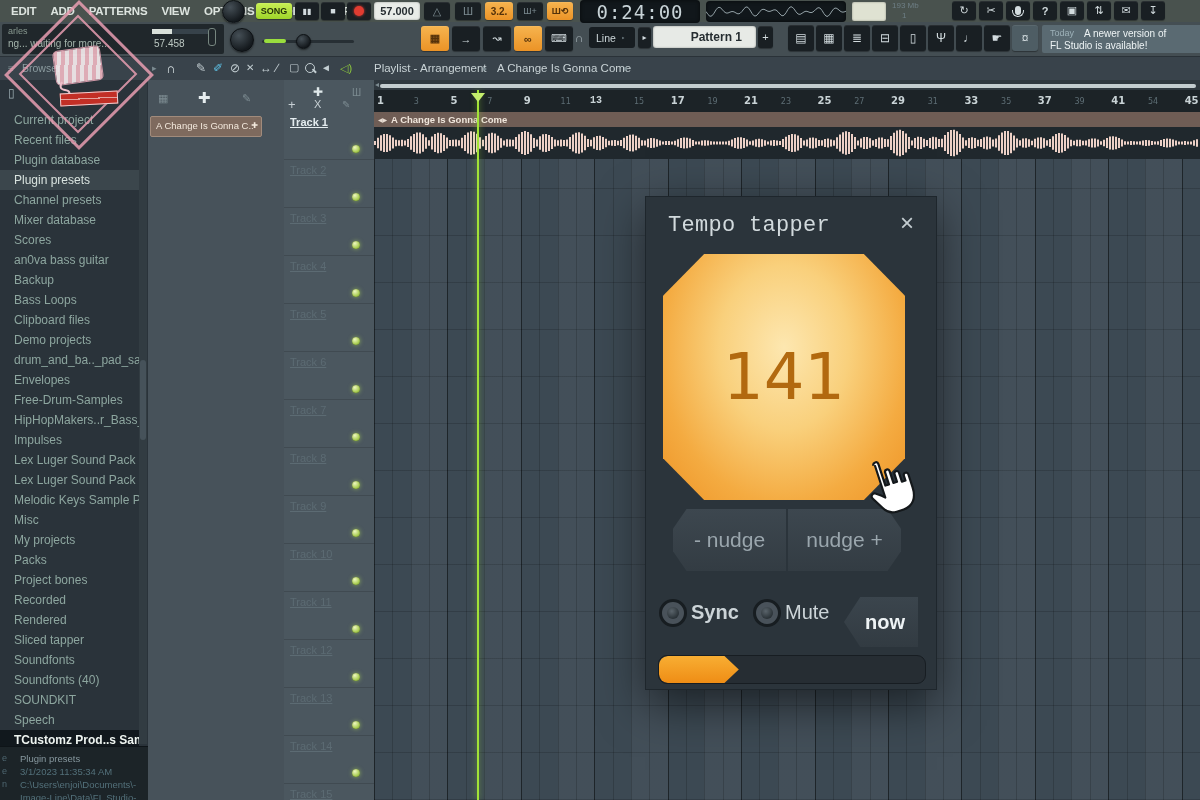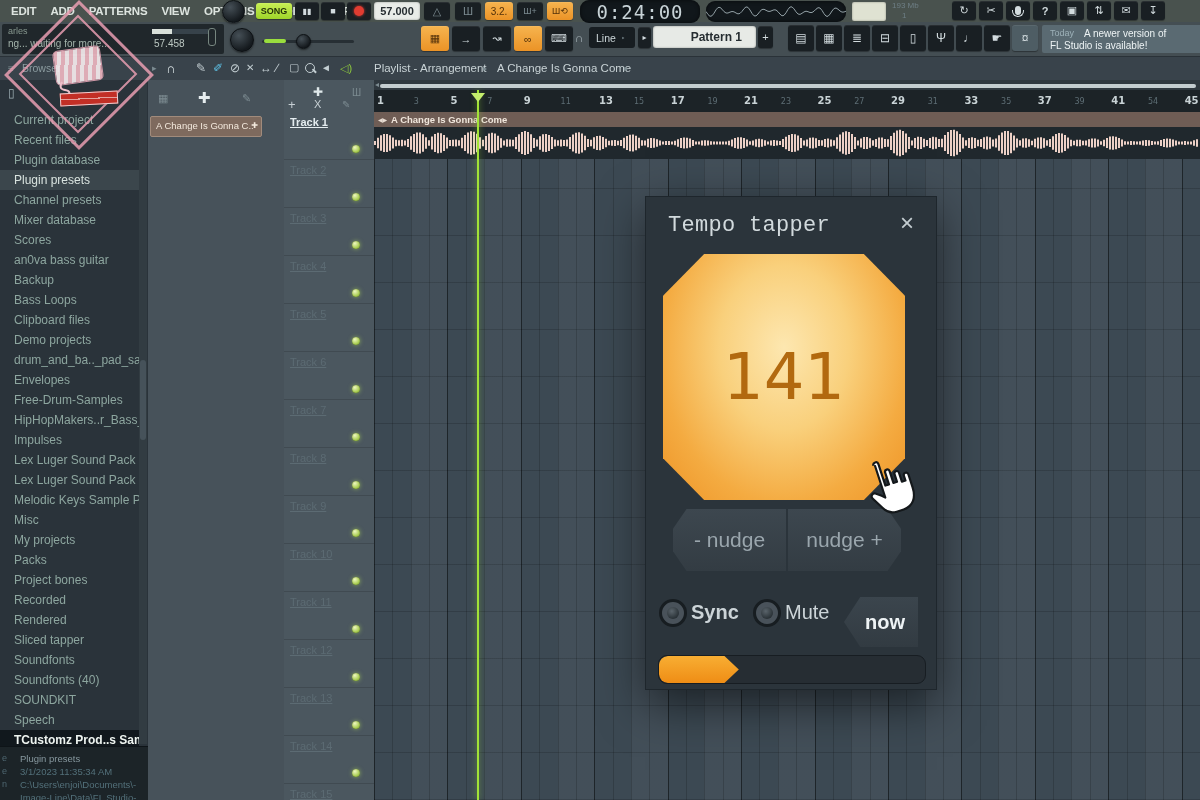--- a/index.html
+++ b/index.html
@@ -7,26 +7,26 @@
        font-family:"Liberation Sans",sans-serif;background:#3d4a54;-webkit-font-smoothing:antialiased;}
   .abs{position:absolute;}
   
   .band1{left:0;top:0;width:1200px;height:22px;background:#49524e;border-bottom:1px solid #394240;}
   .band2{left:0;top:22px;width:1200px;height:34px;background:#444e53;}
   .band3{left:0;top:56px;width:1200px;height:24px;background:#39434b;border-top:1px solid #2a3238;border-bottom:1px solid #232b31;}
   #menu-items{left:4px;top:0;height:22px;display:flex;align-items:center;}
   .mi{padding:0 7px;font-size:11.5px;font-weight:bold;color:#dde4df;letter-spacing:-.2px;}
   .btn{position:absolute;background:#191f23;border-radius:3px;color:#d3dcdf;display:flex;align-items:center;justify-content:center;
        box-shadow:inset 0 1px 0 rgba(255,255,255,.07),0 1px 1px rgba(0,0,0,.35);font-size:11px;}
-  .btn.orange{background:linear-gradient(#f6b44f,#eb9326);color:#53310a;font-weight:normal;text-align:center;}
+  .btn.orange{background:linear-gradient(#f6b44f,#eb9326);color:#53310a;font-weight:bold;text-align:center;}
   .knob{position:absolute;border-radius:50%;background:radial-gradient(circle at 35% 30%,#454f56,#14191d 72%);
         border:1px solid #0c1013;box-shadow:0 1px 2px rgba(0,0,0,.5);}
   .disp{position:absolute;background:#e9ece8;border-radius:3px;color:#262d31;font-weight:bold;
         display:flex;align-items:center;justify-content:center;box-shadow:inset 0 0 2px rgba(0,0,0,.4);}
-  .dark-disp{position:absolute;background:#11171b;border-radius:9px;box-shadow:inset 0 0 4px rgba(0,0,0,.6);}
+  .dark-disp{position:absolute;background:#11171b;border-radius:4px;box-shadow:inset 0 0 4px rgba(0,0,0,.6);}
   .tool{position:absolute;color:#c3ced2;}
   .dim{color:#7c8b91;}
   
   .hintbar{left:2px;top:24px;width:222px;height:30px;background:#20272b;border-radius:2px;}
   
   .browser-bg{left:0;top:80px;width:148px;height:666px;background:#2a333a;}
   .bitem{height:20px;line-height:20px;padding-left:14px;font-size:12px;color:#8da69f;white-space:nowrap;overflow:hidden;}
   .bitem.bsel{background:#3b464c;color:#d9e3df;}
   .bitem.bsel2{background:#11181d;color:#eef4f0;font-weight:bold;}
   .footer{left:0;top:746px;width:148px;height:54px;background:#1c2428;border-top:1px solid #0e1418;}
@@ -426,21 +426,21 @@
   <div class="abs scrollstrip"></div>
   <div class="abs scrollthumb"></div>
   <div class="tool dim" style="left:375px;top:80px;font-size:8px;"><span>◂</span></div>
   <div class="abs ruler" id="ruler">
       <span class="rn rb" style="left: 3px;">1</span>
       <span class="rn" style="left: 39.7111px;">3</span>
       <span class="rn rb" style="left: 76.4222px;">5</span>
       <span class="rn" style="left: 113.133px;">7</span>
       <span class="rn rb" style="left: 149.844px;">9</span>
       <span class="rn" style="left: 186.556px;">11</span>
-      <span class="rn rb" style="left: 225px;">13</span>
+      <span class="rn rb" style="left: 216px; font-family: Liberation Mono, monospace;">13</span>
       <span class="rn" style="left: 259.978px;">15</span>
       <span class="rn rb" style="left: 296.689px;">17</span>
       <span class="rn" style="left: 333.4px;">19</span>
       <span class="rn rb" style="left: 370.111px;">21</span>
       <span class="rn" style="left: 406.822px;">23</span>
       <span class="rn rb" style="left: 443.533px;">25</span>
       <span class="rn" style="left: 480.244px;">27</span>
       <span class="rn rb" style="left: 516.956px;">29</span>
       <span class="rn" style="left: 553.667px;">31</span>
       <span class="rn rb" style="left: 590.378px;">33</span>

